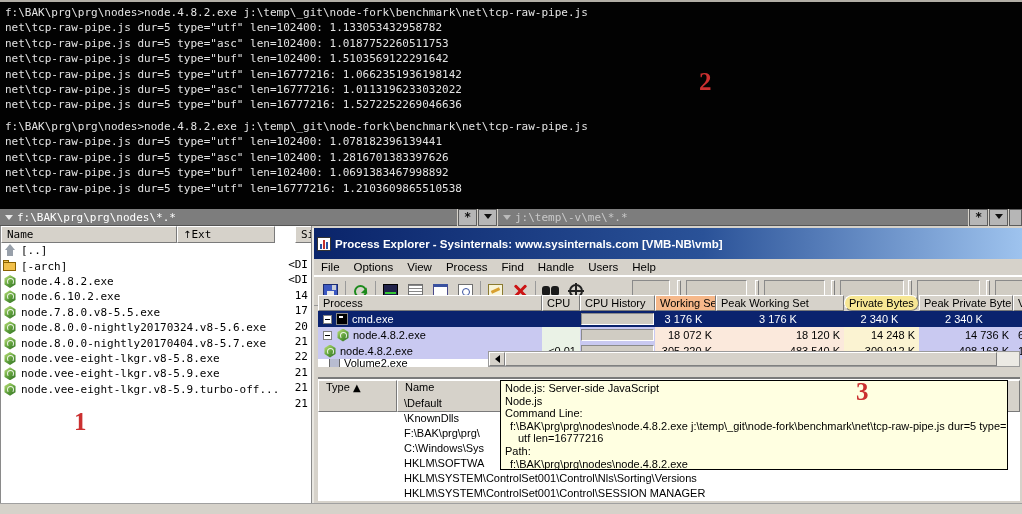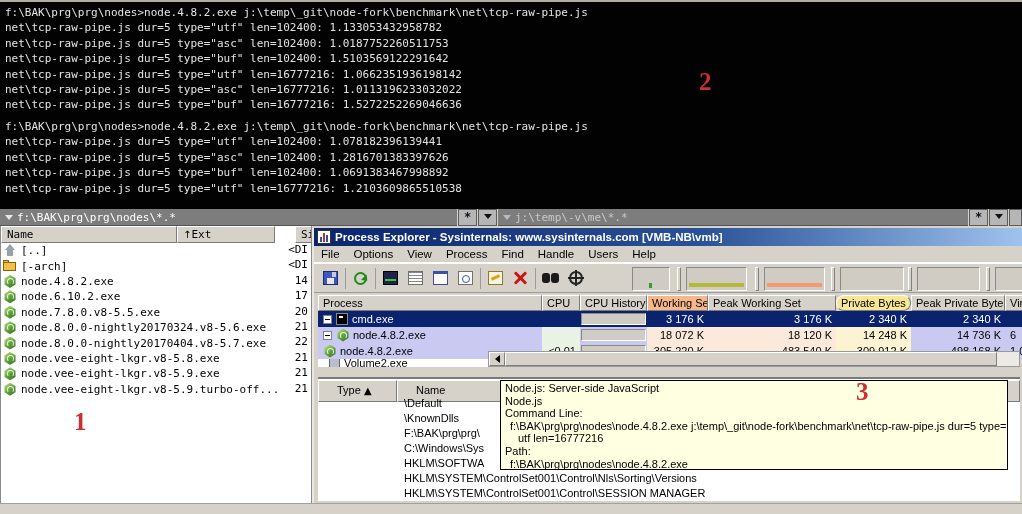--- a/index.html
+++ b/index.html
@@ -49,42 +49,42 @@
           border-right:1px solid #7a7a7a; border-bottom:1px solid #7a7a7a;
           font:11px/15px "DejaVu Sans Mono", monospace; color:#000; padding-left:5px; }
   #fm-h-name { left:0;   width:176px; }
   #fm-h-ext  { left:176px; width:98px; }
   #fm-h-size { left:294px; width:20px; }
   .sort-glyph { font-family:"DejaVu Sans", sans-serif; font-size:10px; }
   #fm-rows { position:absolute; left:0; top:17px; width:100%; }
   .fm-row { position:relative; height:15.4px; display:flex; align-items:center;
             font:11px "DejaVu Sans Mono", monospace; color:#000; white-space:nowrap; }
   .fm-ic { width:14px; height:13px; margin:0 4px 0 2px; position:relative; flex:none; }
-  .fm-size { position:absolute; right:3px; top:0; }
+  .fm-size { position:absolute; right:3px; top:15px; }
   
   .ic-updir .a1 { position:absolute; left:2px; top:0; width:0; height:0;
                   border-left:5px solid transparent; border-right:5px solid transparent;
                   border-bottom:6px solid #98a0aa; }
   .ic-updir .a2 { position:absolute; left:4px; top:5px; width:6px; height:7px; background:#98a0aa; }
   
   .ic-folder .f1 { position:absolute; left:0; top:2px; width:13px; height:9px; background:#f2c04a;
                    border:1px solid #8a6200; }
   .ic-folder .f2 { position:absolute; left:0; top:0; width:6px; height:3px; background:#f2c04a;
                    border:1px solid #8a6200; border-bottom:none; }
   
   .ic-node .h { position:absolute; left:1px; top:0; width:12px; height:13px;
                 clip-path:polygon(50% 0,96% 26%,96% 74%,50% 100%,4% 74%,4% 26%);
                 background:linear-gradient(140deg,#a6d26a 15%,#5d9e3a 55%,#2f6e22); }
   .ic-node .h:after { content:""; position:absolute; left:3px; top:3px; width:5px; height:5px;
                 border-radius:50%; border:1.5px solid rgba(255,255,255,.85); border-bottom-color:transparent; }
 
   
   #pe { position:absolute; left:312px; top:228px; width:710px; height:275px; background:#d6d2ca;
         border-left:2px solid #e9e7e1; }
-  #pe-title { height:18px; background:linear-gradient(90deg,#0a246a,#2a5298 55%,#9ec3ee);
+  #pe-title { height:31px; background:linear-gradient(90deg,#0a246a,#2a5298 55%,#9ec3ee);
               color:#fff; font:bold 11.5px/18px "Liberation Sans", sans-serif;
               display:flex; align-items:center; padding-left:3px; white-space:nowrap; overflow:hidden;}
   #pe-icon { width:14px; height:14px; margin-right:4px; position:relative; background:#fff;
              border:1px solid #333; flex:none; }
   #pe-icon i { position:absolute; bottom:1px; width:2px; background:#2854a6; }
   #pe-icon i:nth-child(1){ left:2px; height:5px; }
   #pe-icon i:nth-child(2){ left:5px; height:9px; background:#c03030; }
   #pe-icon i:nth-child(3){ left:8px; height:7px; }
   #pe-menu { height:17px; display:flex; align-items:center; font:11.5px "Liberation Sans", sans-serif;
              color:#000; border-bottom:1px solid #fff; }
@@ -137,30 +137,30 @@
   #gp2 .hline { background:#b4ba38; }
   #gp3 .hline { background:#f49a6e; }
 
   
   #pe-table { position:absolute; left:4px; top:67px; width:702px; font:11px "Liberation Sans", sans-serif; }
   .pe-hrow, .pe-row { display:flex; white-space:nowrap; }
   .ph { height:16px; background:#d6d2ca; border-top:1px solid #fff; border-left:1px solid #fff;
         border-right:1px solid #7a7a7a; border-bottom:1px solid #7a7a7a;
         line-height:14px; padding:0 4px; overflow:hidden; flex:none; }
   .ph.hl-ws { background:#f6b88a; } .ph.hl-pb { background:#f7e794;border-radius:8px; }
-  .w-proc{width:224px;} .w-cpu{width:38px;} .w-cpuh{width:67px;} .w-ws{width:61px;}
+  .w-proc{width:224px;} .w-cpu{width:38px;} .w-cpuh{width:75px;} .w-ws{width:61px;}
   .w-pws{width:128px;} .w-pb{width:75px;} .w-ppb{width:94px;} .w-vir{width:41px;}
   .pe-row { height:16px; line-height:16px; background:#fff; }
   .cell { overflow:hidden; flex:none; display:flex; align-items:center; }
   .cell.num { justify-content:flex-end; padding-right:4px; display:block; text-align:right; }
   .cell.left { padding-left:5px; display:block; }
   .histbox { width:100%; height:12px; margin:2px 1px; background:#d0ccc3;
              border:1px solid; border-color:#8a8a8a #fff #fff #8a8a8a; }
   .pe-row.sel { background:#0b236e; color:#fff; }
-  .pe-row.sel .cell { background:#0b236e !important; }
+  .pe-row.sel .cell { background:#0b236e !important;text-align:center; }
   .pe-row.proc-new .c-proc, .pe-row.proc-new .c-cpuh, .pe-row.proc-new .c-ppb, .pe-row.proc-new .c-vir
       { background:#c9c9f1; }
   .pe-row.proc-new .c-cpu { background:#eaf2e6; }
   .pe-row.proc-new .c-ws, .pe-row.proc-new .c-pws { background:#fbe9dc; }
   .pe-row.proc-new .c-pb { background:#fbf3d2; }
   .expander { width:9px; height:9px; background:#fff; border:1px solid #808080; position:relative;
               margin-right:4px; flex:none; }
   .expander:after { content:""; position:absolute; left:1px; top:3px; width:5px; height:1px; background:#000; }
   .ic-cmd { width:12px; height:12px; background:#000; border:1px solid #888; position:relative;
             margin-right:4px; flex:none; }
@@ -177,23 +177,23 @@
                 border-color:#fff #808080 #808080 #fff; display:flex; align-items:center; justify-content:center;}
   #pe-hscroll .sb-btn .tri { width:0; height:0; border-top:4px solid transparent; border-bottom:4px solid transparent;
                 border-right:5px solid #000; }
   #pe-hscroll .sb-thumb { width:492px; height:100%; background:#d6d2ca; border:1px solid;
                 border-color:#fff #808080 #808080 #fff; }
   #pe-hscroll .sb-track { flex:1; background:#eceae4; }
 
   
   #pe-lower { position:absolute; left:4px; top:149px; width:702px; height:124px; background:#fff;
               border-top:2px solid #7a7a7a; font:11px "Liberation Sans", sans-serif; }
-  .lp-h { position:absolute; top:1px; height:22px; background:#d6d2ca; border-top:1px solid #fff;
+  .lp-h { position:absolute; top:1px; height:32px; background:#d6d2ca; border-top:1px solid #fff;
           border-left:1px solid #fff; border-right:1px solid #7a7a7a; border-bottom:1px solid #7a7a7a;
-          line-height:19px; padding-left:18px; }
+          line-height:12px; padding-left:7px; }
   #lp-h-type { left:0; width:79px; } #lp-h-name { left:79px; width:623px; }
   #lp-rows { position:absolute; left:0; top:17px; width:100%; }
   .lp-row { height:15px; line-height:15px; display:flex; white-space:nowrap; }
   .lp-type { width:79px; padding-left:6px; flex:none; overflow:hidden;margin-top:40px; }
   .lp-name { flex:1; padding-left:7px; overflow:hidden; }
 
   
   #tooltip { position:absolute; left:500px; top:380px; width:508px; height:90px; background:#ffffe1;
              border:1px solid #000; z-index:50; font:11px/12.6px "Liberation Sans", sans-serif;
              color:#000; padding:1px 4px; overflow:hidden; white-space:nowrap; }

